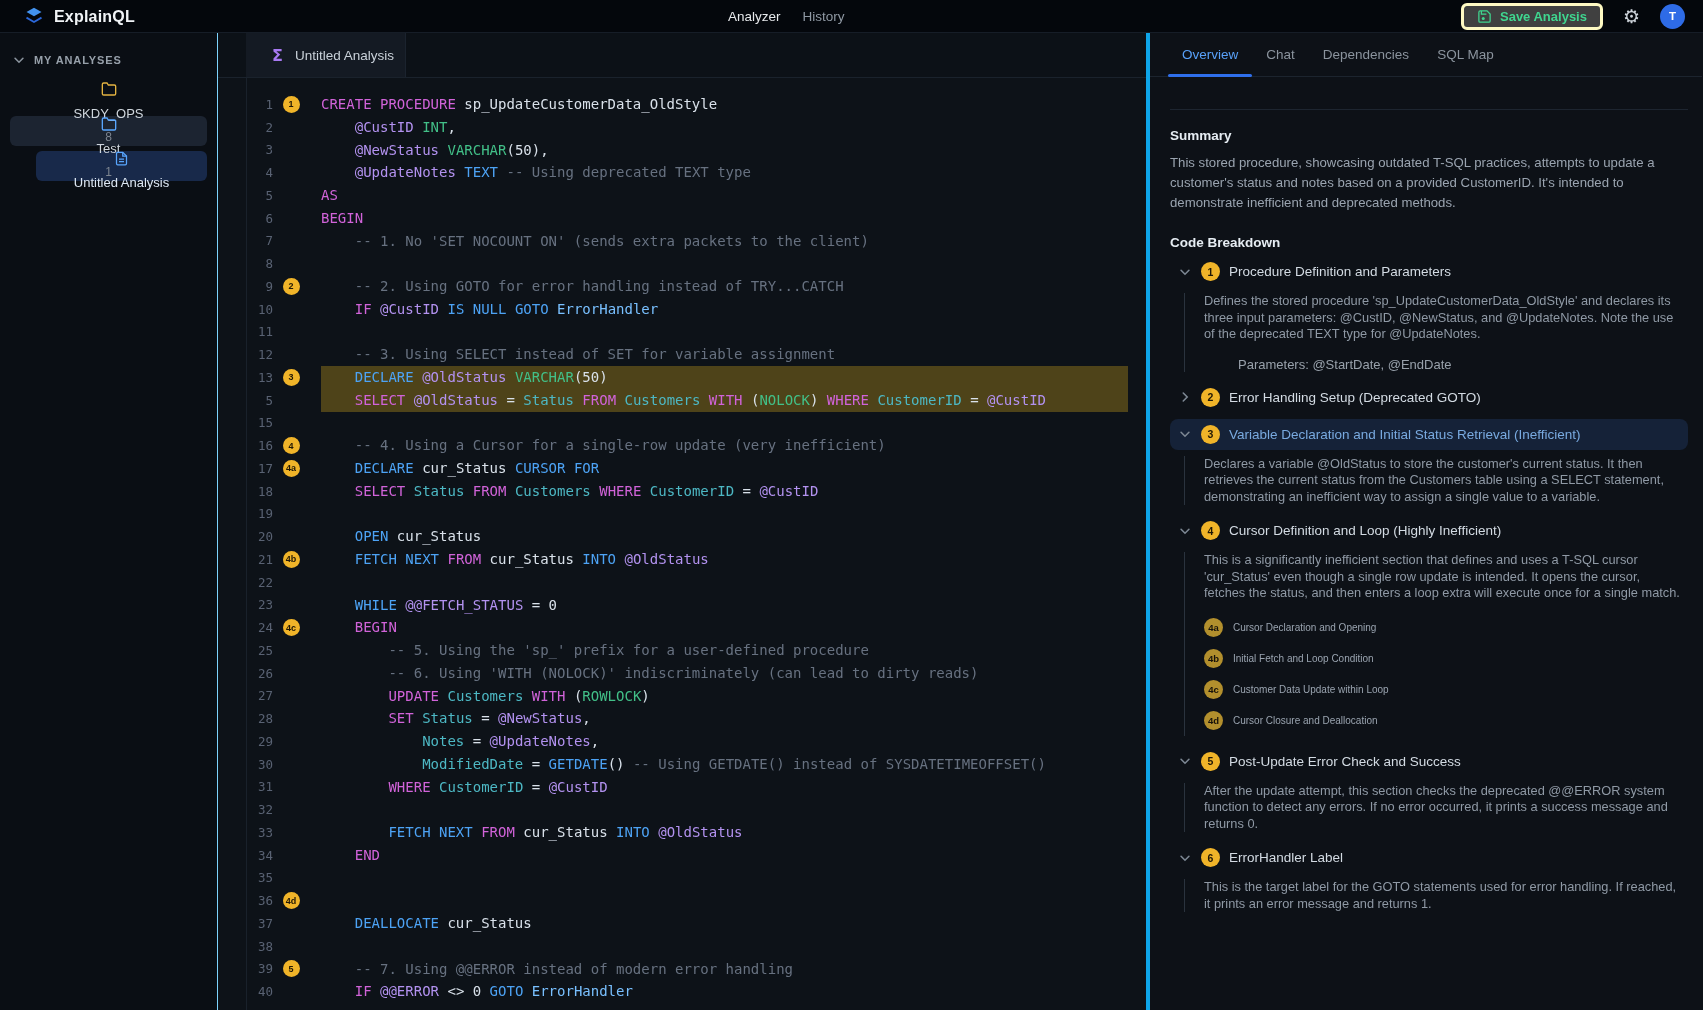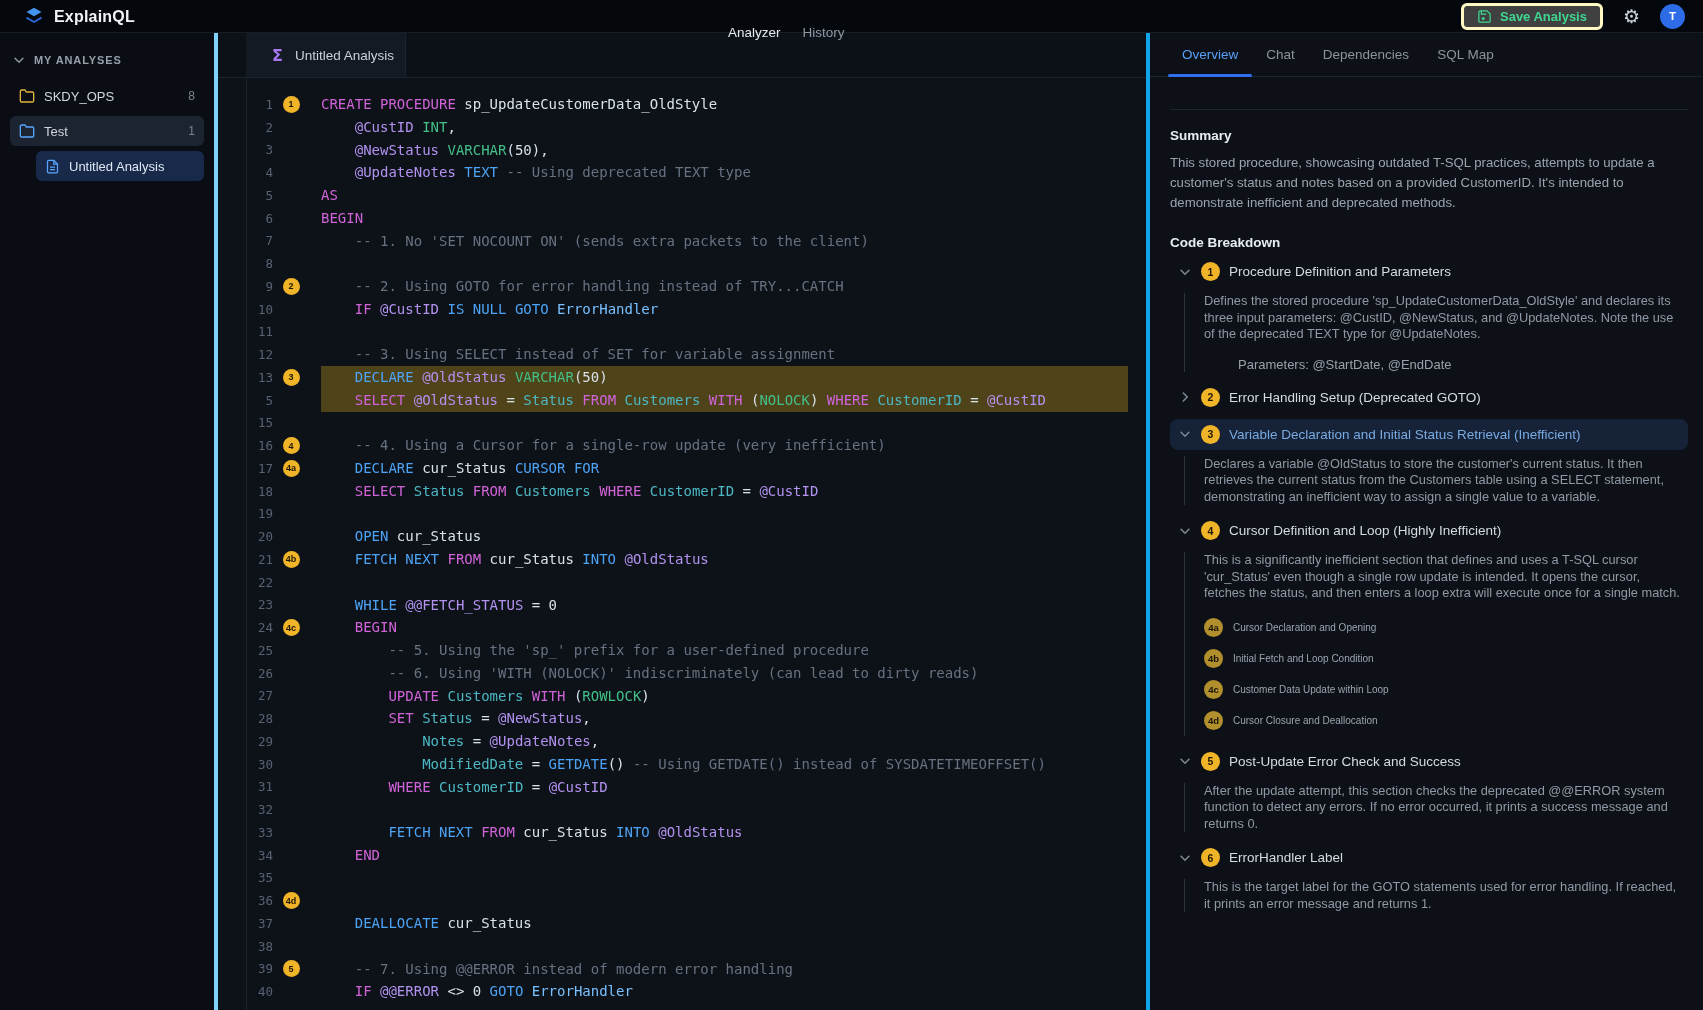--- a/index.html
+++ b/index.html
@@ -4,41 +4,41 @@
 <style>
   * { margin:0; padding:0; box-sizing:border-box; }
   html,body { width:1703px; height:1010px; overflow:hidden; background:#0d1117;
     font-family:"Liberation Sans", sans-serif; }
 
   
   .navbar { height:33px; background:#04070c; border-bottom:1px solid #161d27;
     display:flex; align-items:center; padding:0 18px; position:relative; }
   .brand { display:flex; align-items:flex-end; gap:10px; margin-left:6px; }
   .brand-name { color:#f0f3f6; font-size:16px; font-weight:700; letter-spacing:.2px; }
-  .topnav { position:absolute; left:728px; top:16px; height:33px; display:flex; gap:22px; align-items:center; }
+  .topnav { position:absolute; left:728px; top:0; height:33px; display:flex; gap:22px; align-items:center; }
   .topnav a { font-size:13.5px; text-decoration:none; cursor:pointer; }
   .topnav a.active { color:#e6e8eb; }
   .topnav a.inactive { color:#8f98a3; }
   .nav-right { margin-left:auto; display:flex; align-items:center; gap:20px; }
   .save-btn { display:flex; align-items:center; gap:8px; height:27px; padding:0 13px;
     background:#404040; border:3px solid #fef9c3; border-radius:6px; color:#3fd68f;
     font-size:13px; font-weight:600; cursor:pointer; font-family:inherit; }
   .gear { color:#ccd2d9; font-size:19px; line-height:1; cursor:pointer; }
   .avatar { width:25px; height:25px; border-radius:50%; background:#2e6be6; color:#fff;
     font-size:11.5px; font-weight:700; display:flex; align-items:center; justify-content:center; cursor:pointer; }
 
   
   .main { display:flex; height:977px; }
 
   
-  .sidebar { width:218px; background:#0a0e14; border-right:4px solid #7dd3fc; padding-top:20px; flex:none; }
+  .sidebar { width:218px; background:#0a0e14; border-right:1px solid #7dd3fc; padding-top:20px; flex:none; }
   .side-head { display:flex; align-items:center; gap:8px; padding:0 12px 14px 12px; cursor:pointer; }
   .side-head-label { color:#97a0aa; font-size:11px; font-weight:700; letter-spacing:.9px; }
   .side-row { display:flex; align-items:center; gap:9px; height:30px; margin:0 10px 5px 10px;
-    padding:0 9px; border-radius:6px; cursor:pointer; }
+    padding:0 9px; border-radius:6px; cursor:pointer;flex-direction:column; }
   .side-row .lbl { font-size:13px; color:#cfd6dd; flex:1; }
   .side-row .cnt { font-size:12px; color:#7d8590; }
   .side-row.sel-folder { background:#1c2431; }
   .side-row.sel-file { background:#18294a; margin-left:36px; }
   .side-row.sel-file .lbl { color:#dde7f3; }
 
   
   .editor { width:928px; background:#0d1218; display:flex; flex-direction:column; flex:none; }
   .editor-header { height:45px; border-bottom:1px solid #1a222c; background:#0c1117; display:flex; }
   .editor-tab { margin-left:28px; width:160px; background:#141a23; border-right:1px solid #1b232e;

